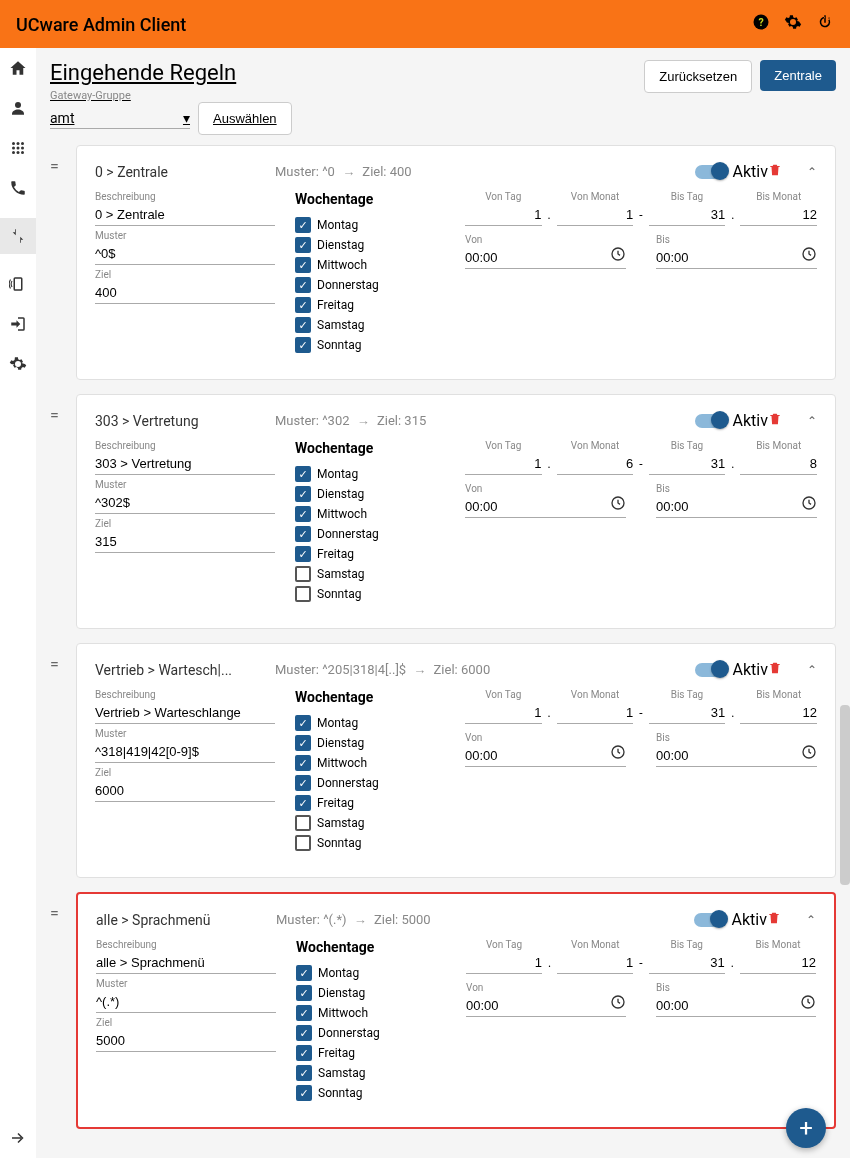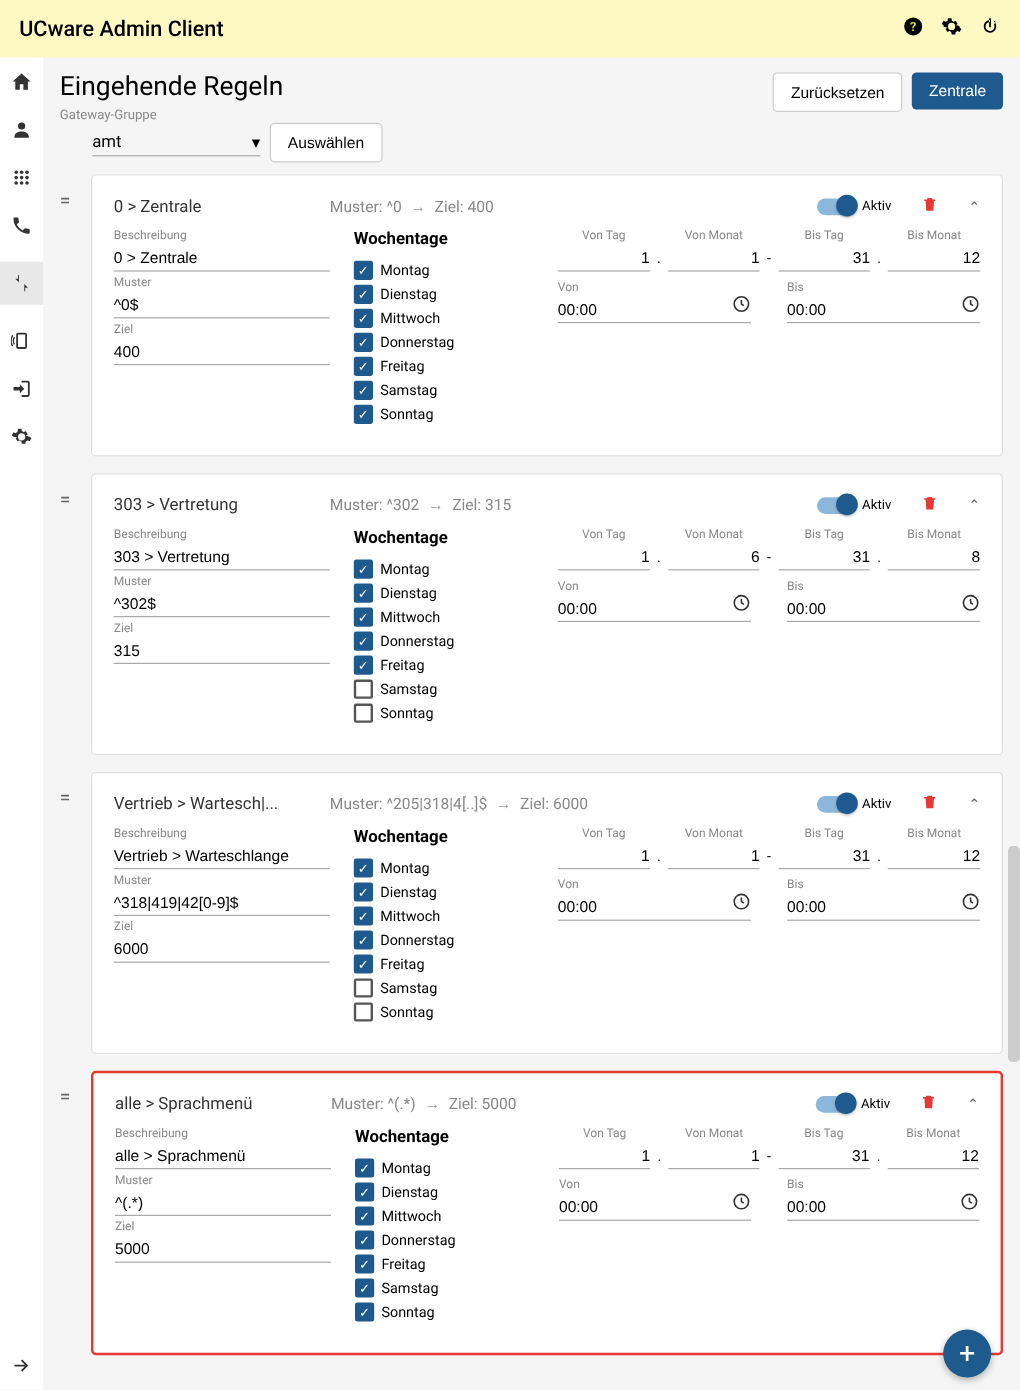--- a/index.html
+++ b/index.html
@@ -1,45 +1,45 @@
 <!DOCTYPE html>
 <html><head>
 <meta charset="utf-8">
 <style>
 * { box-sizing: border-box; margin: 0; padding: 0; }
 body { font-family: Roboto, Arial, sans-serif; background: #f5f5f5; width: 850px; height: 1158px; overflow: hidden; position: relative; }
-.topbar { height: 48px; background: #fef9c3; display: flex; align-items: center; padding: 0 16px; }
+.topbar { height: 48px; background: #f97316; display: flex; align-items: center; padding: 0 16px; }
 .topbar-title { font-weight: 500; font-size: 18px; flex: 1; }
 .topbar-icons { display: flex; gap: 14px; }
 .topbar-icons span { cursor: pointer; font-size: 20px; }
 .sidebar { position: absolute; left: 0; top: 48px; width: 36px; background: #fff; bottom: 0; display: flex; flex-direction: column; align-items: center; padding-top: 10px; gap: 20px; }
 .sidebar-item { width: 20px; height: 20px; display: flex; align-items: center; justify-content: center; cursor: pointer; color: #333; }
 .sidebar-item.active { background: #e8e8e8; width: 36px; height: 36px; }
 .sidebar-item.expand { margin-top: auto; margin-bottom: 10px; }
 .main { position: absolute; left: 36px; right: 0; top: 48px; bottom: 0; overflow-y: auto; padding: 12px 14px 40px 14px; }
 .header-row { display: flex; align-items: flex-start; margin-bottom: 10px; }
-.header-left { flex: 1; }
+.header-left { flex: 1; text-decoration: underline; }
 .page-title { font-size: 22px; font-weight: 400; margin-bottom: 4px; }
 .field-label-sm { font-size: 11px; color: #888; }
 .dropdown { display: inline-flex; align-items: center; border-bottom: 1px solid #aaa; padding: 2px 0; font-size: 14px; width: 140px; justify-content: space-between; margin-right: 8px; }
 .btn { border: none; padding: 8px 14px; border-radius: 4px; font-size: 13px; cursor: pointer; }
 .btn-outlined { background: #fff; border: 1px solid #ccc; }
 .btn-flat { background: #fff; border: 1px solid #ccc; }
 .btn-primary { background: #1e5a8e; color: #fff; }
 .rule-row { display: flex; align-items: flex-start; margin-bottom: 14px; gap: 8px; }
 .drag-handle { width: 18px; padding-top: 12px; color: #666; }
 .card { background: #fff; border: 1px solid #e0e0e0; border-radius: 4px; flex: 1; padding: 16px 18px 22px 18px; }
 .card.highlight { border: 2px solid #e53935; }
 .card-header { display: flex; align-items: center; margin-bottom: 10px; }
 .rule-title { font-size: 14px; color: #333; width: 180px; overflow: hidden; text-overflow: ellipsis; white-space: nowrap; }
 .muster-line { font-size: 13px; color: #888; flex: 1; }
 .muster-line .arrow { margin: 0 4px; color: #999; }
 .toggle { width: 32px; height: 14px; background: #8bb8da; border-radius: 10px; position: relative; margin-right: 6px; }
 .toggle::after { content: ''; position: absolute; right: -2px; top: -3px; width: 18px; height: 18px; background: #1e5a8e; border-radius: 50%; box-shadow: 0 1px 2px rgba(0,0,0,0.3); }
-.toggle-label { font-size: 11px; margin-right: 25px; }
+.toggle-label { font-size: 16px; }
 .trash { color: #e53935; cursor: pointer; margin-right: 25px; width: 14px; }
 .chev { cursor: pointer; color: #666; font-size: 12px; }
 .card-body { display: flex; gap: 20px; }
 .col1 { width: 180px; }
 .field { margin-bottom: 4px; }
 .field-label { font-size: 10px; color: #888; display: block; margin-bottom: 2px; }
 .field-input { border: none; border-bottom: 1px solid #aaa; font-size: 13px; width: 100%; padding: 2px 0 3px 0; outline: none; }
 .col2 { width: 150px; }
 .wday-title { font-size: 14px; font-weight: 700; margin-bottom: 10px; }
 .wday { display: flex; align-items: center; gap: 6px; margin-bottom: 4px; font-size: 12px; }
@@ -134,21 +134,21 @@
         <path d="M4 12h12M12 6l6 6-6 6" stroke="currentColor" stroke-width="2" fill="none"></path>
       </svg>
     </div>
 </div>
 
 <div class="main">
   <div class="header-row">
     <div class="header-left">
       <h1 class="page-title">Eingehende Regeln</h1>
       <div class="field-label-sm">Gateway-Gruppe</div>
-      <div style="display:flex;align-items:center;margin-left:27px;">
+      <div style="display:flex;align-items:center;">
         <div class="dropdown">
           <span>amt</span>
           <span>▾</span>
         </div>
         <button class="btn btn-outlined">Auswählen</button>
       </div>
     </div>
     <button class="btn btn-flat" style="margin-right:8px;">Zurücksetzen</button>
     <button class="btn btn-primary">Zentrale</button>
   </div>

